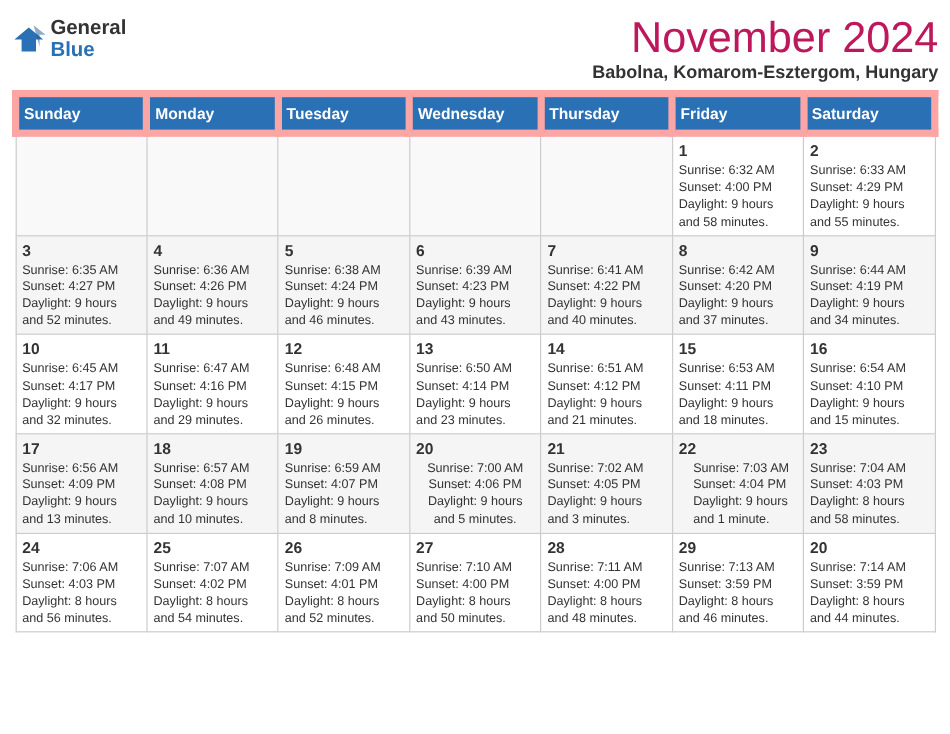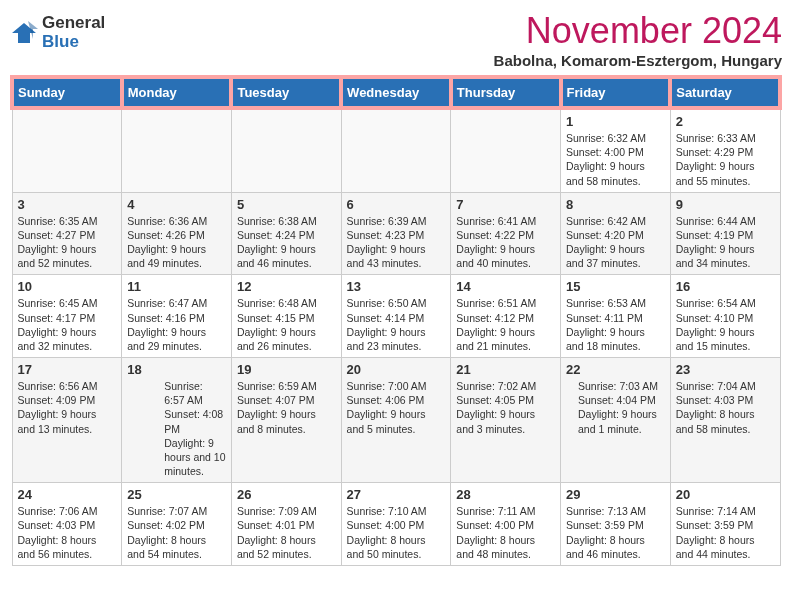--- a/index.html
+++ b/index.html
@@ -44,21 +44,21 @@
       border-collapse: collapse;
       border: 1px solid #ccc;
     }
     .calendar th {
       background-color: #2970b5;
       color: #fff;
       font-size: 13px;
       font-weight: bold;
       padding: 6px 4px;
       text-align: left;
-      border: 4px solid #fca5a5;
+      border: 6px solid #fca5a5;
     }
     .calendar td {
       vertical-align: top;
       border: 1px solid #ccc;
       padding: 4px 5px;
       font-size: 11px;
       width: calc(100% / 7);
       min-height: 80px;
       background: #fff;
     }
@@ -234,33 +234,33 @@
       </tr>
       <tr class="row-gray">
         <td>
           <div class="day-number">17</div>
           <div class="day-info" style="white-space: pre-line;">Sunrise: 6:56 AM
 Sunset: 4:09 PM
 Daylight: 9 hours and 13 minutes.</div>
         </td>
         <td>
           <div class="day-number">18</div>
-          <div class="day-info" style="white-space: pre-line; margin-left: 37px;">Sunrise: 6:57 AM
+          <div class="day-info" style="white-space: pre-line;">Sunrise: 6:57 AM
 Sunset: 4:08 PM
 Daylight: 9 hours and 10 minutes.</div>
         </td>
         <td>
           <div class="day-number">19</div>
           <div class="day-info" style="white-space: pre-line;">Sunrise: 6:59 AM
 Sunset: 4:07 PM
 Daylight: 9 hours and 8 minutes.</div>
         </td>
         <td>
           <div class="day-number">20</div>
-          <div class="day-info" style="white-space: pre-line;">Sunrise: 7:00 AM
+          <div class="day-info" style="white-space: pre-line; text-align: center;">Sunrise: 7:00 AM
 Sunset: 4:06 PM
 Daylight: 9 hours and 5 minutes.</div>
         </td>
         <td>
           <div class="day-number">21</div>
           <div class="day-info" style="white-space: pre-line;">Sunrise: 7:02 AM
 Sunset: 4:05 PM
 Daylight: 9 hours and 3 minutes.</div>
         </td>
         <td>

